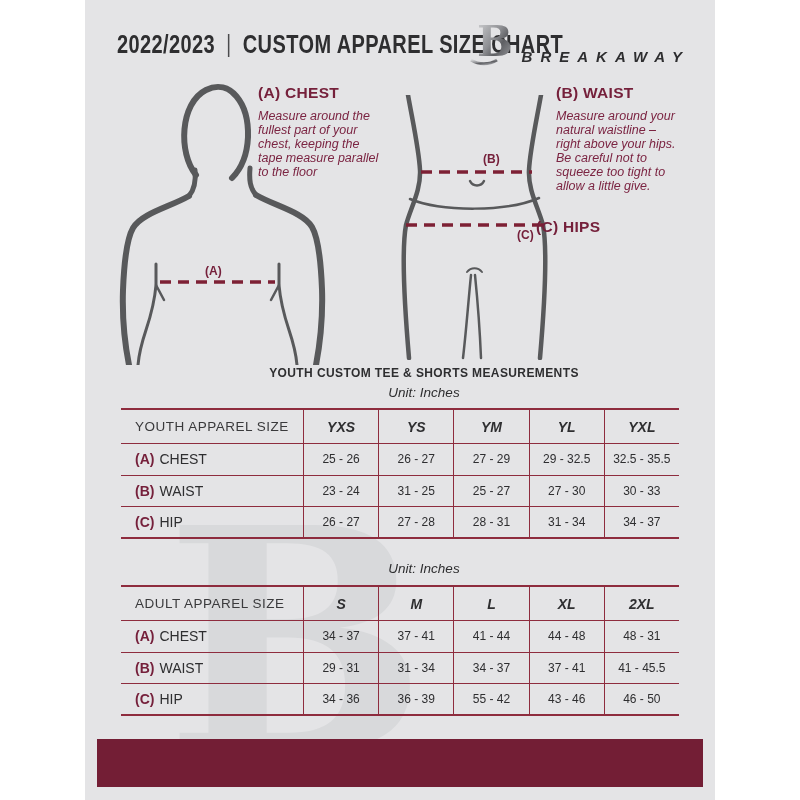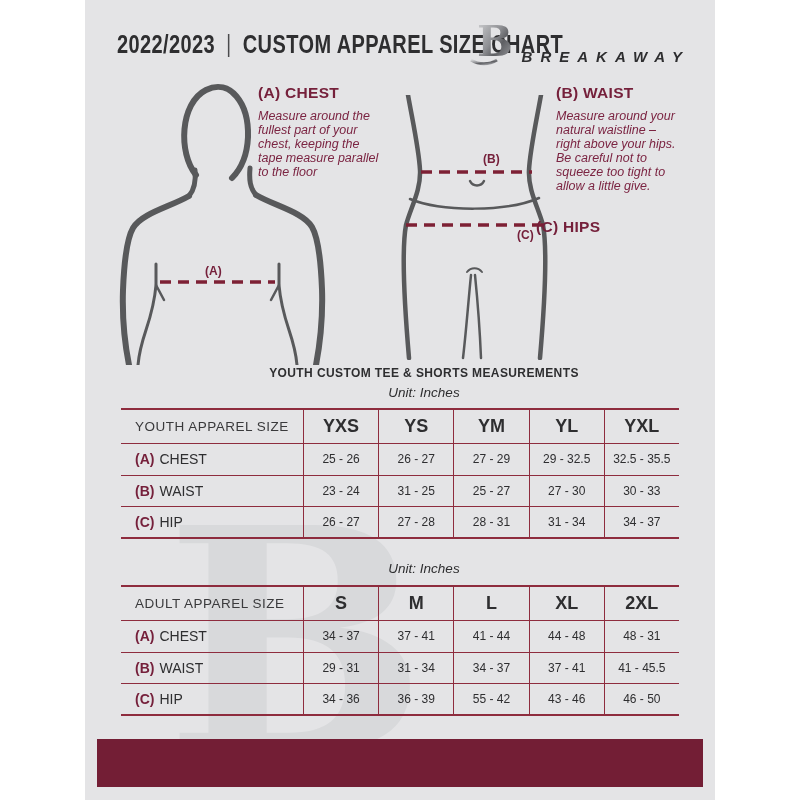--- a/index.html
+++ b/index.html
@@ -57,21 +57,21 @@
   
   .tbl{position:absolute;left:36px;width:558px;z-index:1;border-top:2px solid var(--line);}
   .tbl-youth{top:408px;} .tbl-adult{top:585px;}
   .tr{display:grid;grid-template-columns:182px repeat(5,75.2px);height:31.5px;
     border-bottom:1.5px solid var(--line);align-items:center;}
   .tr.head{height:34px;}
   .tr.last{border-bottom:2px solid var(--line);}
   .td{height:100%;display:flex;align-items:center;}
   .td.v{border-left:1.5px solid var(--line);justify-content:center;}
   .th-label{padding-left:14px;font-size:13.5px;letter-spacing:0.5px;color:var(--ink-soft);}
-  .th{font-weight:bold;font-size:18px;color:var(--ink);}
+  .th{font-weight:bold;font-size:14px;color:var(--ink);font-style:italic;}
   .rowlab{padding-left:14px;font-size:14px;color:var(--ink);gap:5px;}
   .rowlab .key{color:var(--accent);font-weight:bold;}
   .val{font-size:12px;color:var(--ink);}
 
   
   .footer-bar{position:absolute;left:12px;top:739px;width:606px;height:48px;
     background:var(--footer);z-index:3;}
 </style>
 </head>
 <body>

